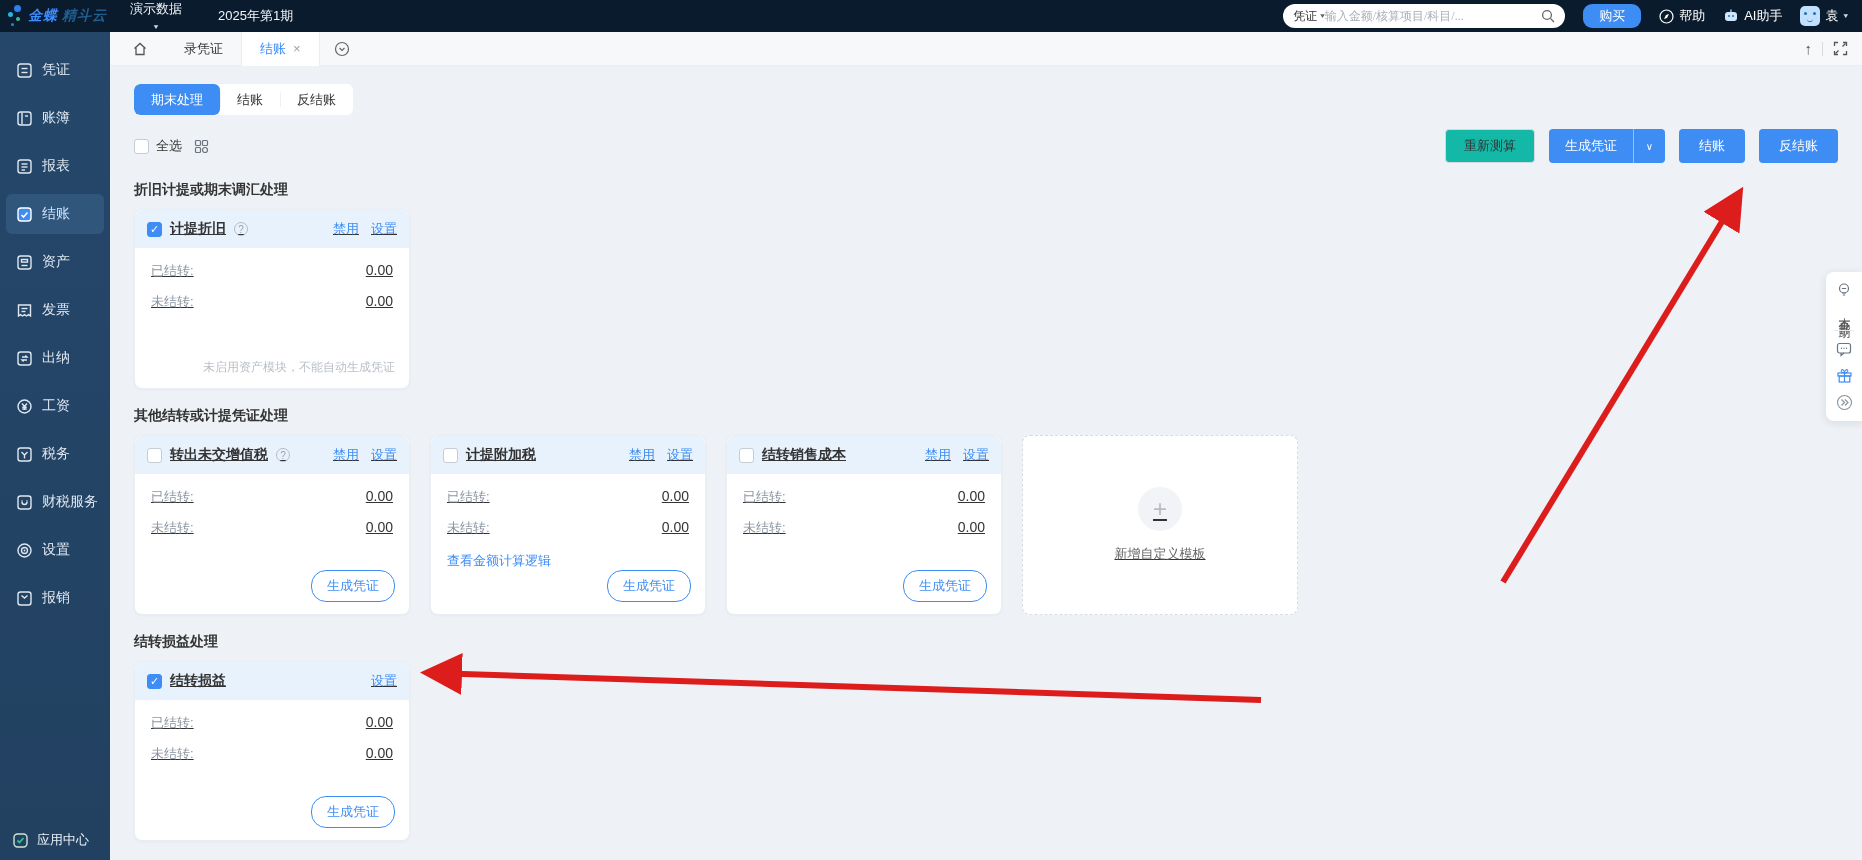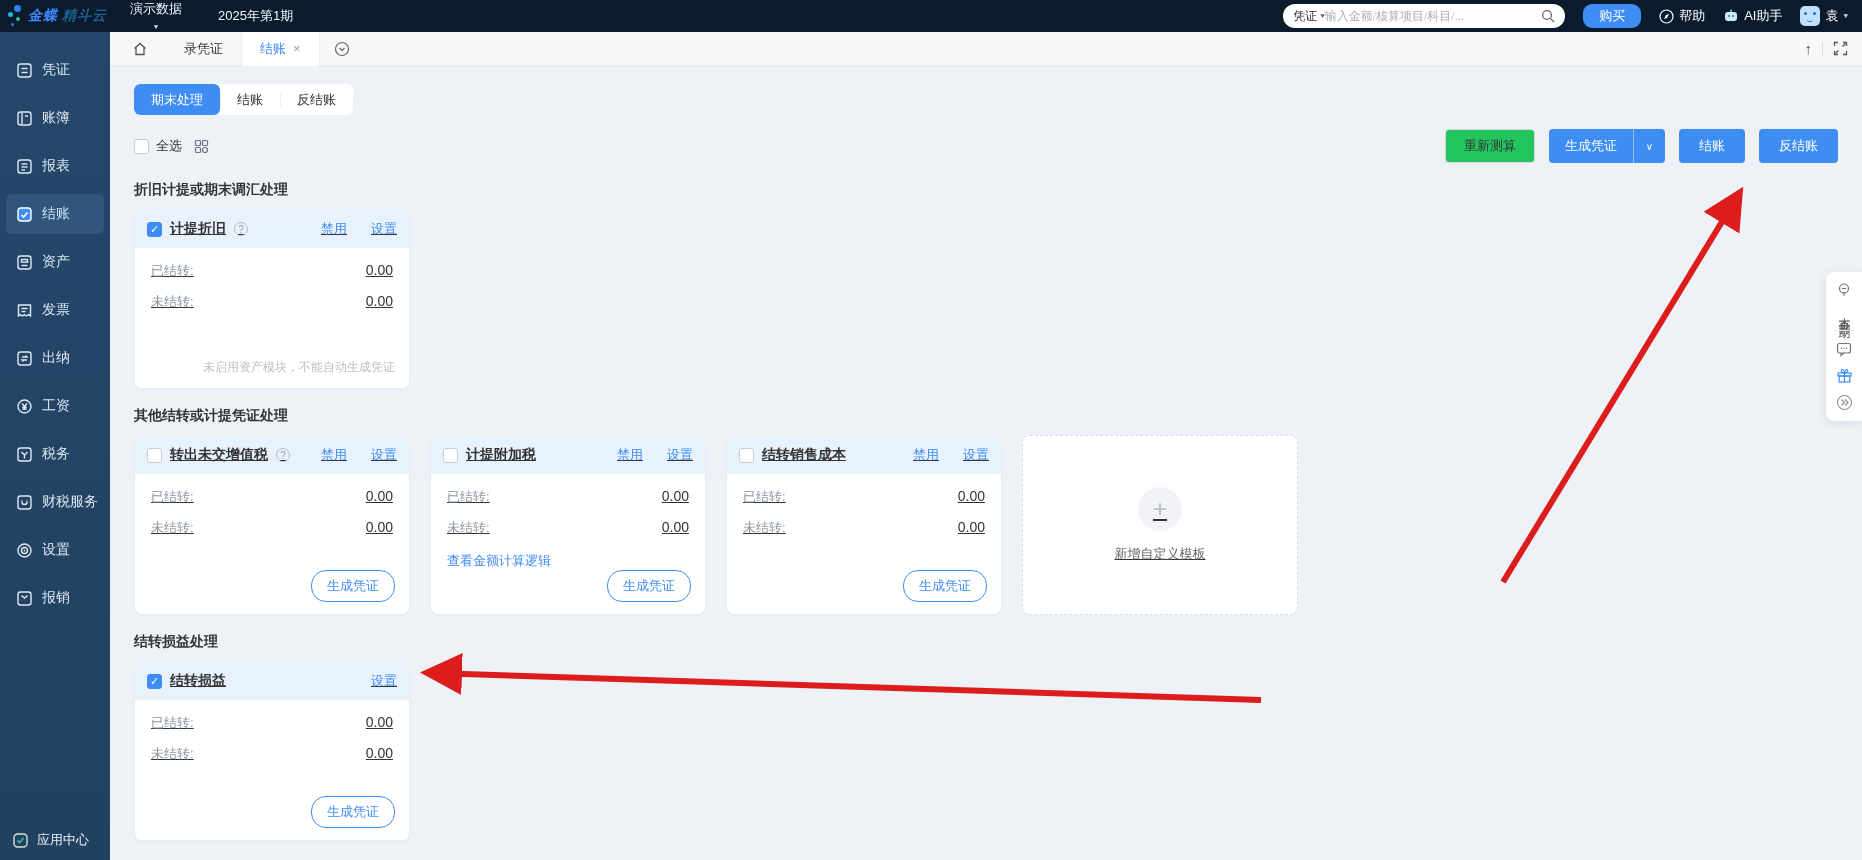--- a/index.html
+++ b/index.html
@@ -73,36 +73,36 @@
   .seg.active { background:#3d8df5; color:#fff; border-radius:6px; }
   .seg + .seg:not(.active)::before { content:""; position:absolute; left:0; top:8px; bottom:8px; width:1px; background:#eef0f3;}
   .toolbar-row { display:flex; align-items:center; margin-top:14px; height:34px; }
   .cbx { width:15px; height:15px; border:1px solid #c6ccd6; border-radius:3px; background:#fff; flex:none; cursor:pointer;}
   .cbx.checked { background:#3d8df5; border-color:#3d8df5; position:relative; }
   .cbx.checked::after { content:"✓"; position:absolute; color:#fff; font-size:11px; left:2px; top:0px; font-weight:bold;}
   .selall { display:flex; align-items:center; gap:7px; font-size:13px; color:#333; }
   .grid-ic { margin-left:12px; display:flex; cursor:pointer; }
   .tb-actions { margin-left:auto; display:flex; gap:14px; }
   .btn { height:34px; border-radius:4px; font-size:13px; cursor:pointer; font-family:inherit; }
-  .btn-plain { background:#22c55e; border:1px solid #d4d9e0; color:#333; padding:0 18px; }
+  .btn-plain { background:#14b8a6; border:1px solid #d4d9e0; color:#333; padding:0 18px; }
   .btn-blue { background:#3d8df5; border:none; color:#fff; padding:0 20px; }
   .btn-split { display:flex; align-items:stretch; background:#3d8df5; border-radius:4px; overflow:hidden;}
   .btn-split .lbl { padding:0 16px; display:flex; align-items:center; color:#fff; font-size:13px; cursor:pointer;}
   .btn-split .arr { width:32px; display:flex; align-items:center; justify-content:center; color:#fff;
      border-left:1px solid rgba(255,255,255,.45); cursor:pointer; font-size:10px;}
   .section-title { font-size:14px; font-weight:bold; color:#333; margin:18px 0 10px 0; }
   .cardrow { display:flex; gap:20px; }
   .card { width:276px; height:180px; background:#fff; border-radius:8px; border:1px solid #e9eef4;
     box-shadow:0 1px 3px rgba(30,60,100,.04); position:relative;text-decoration:underline; }
   .card-head { height:38px; background:#e8f2fd; border-radius:8px 8px 0 0; display:flex;
     align-items:center; padding:0 12px; gap:8px; }
   .card-title { font-size:14px; color:#333; font-weight:bold; }
   .qicon { width:14px; height:14px; border-radius:50%; border:1px solid #b4bcc6; color:#9aa3ae;
     font-size:10px; display:flex; align-items:center; justify-content:center; cursor:pointer; }
-  .head-links { margin-left:auto; display:flex; gap:24px; }
+  .head-links { margin-left:auto; display:flex; gap:12px; }
   .hlink { color:#3d8df5; font-size:13px; cursor:pointer; }
   .card-body { padding:14px 16px 0 16px; }
   .vrow { display:flex; justify-content:space-between; margin-bottom:13px;text-align:right; }
   .vrow .k { color:#8b95a1; font-size:13px; }
   .vrow .v { color:#333; font-size:14px; }
   .calc-link { color:#3d8df5; font-size:13px; cursor:pointer; display:inline-block; margin-top:2px;}
   .card-note { position:absolute; right:14px; bottom:12px; color:#b9bfc7; font-size:12px; }
   .gen-btn { position:absolute; right:14px; bottom:12px; border:1px solid #3d8df5; color:#3d8df5;
     background:#fff; border-radius:15px; padding:6px 15px; font-size:13px; cursor:pointer; font-family:inherit;}
   .card.dashed { border:1px dashed #d7dde4; background:#fff; box-shadow:none; display:flex;

